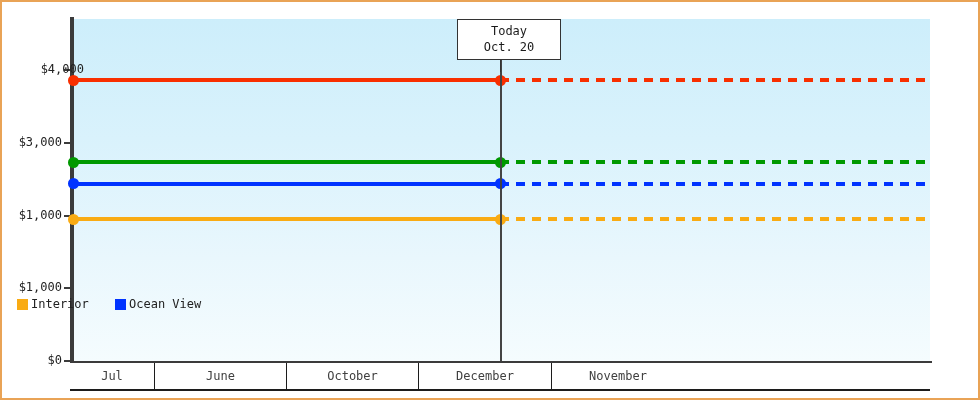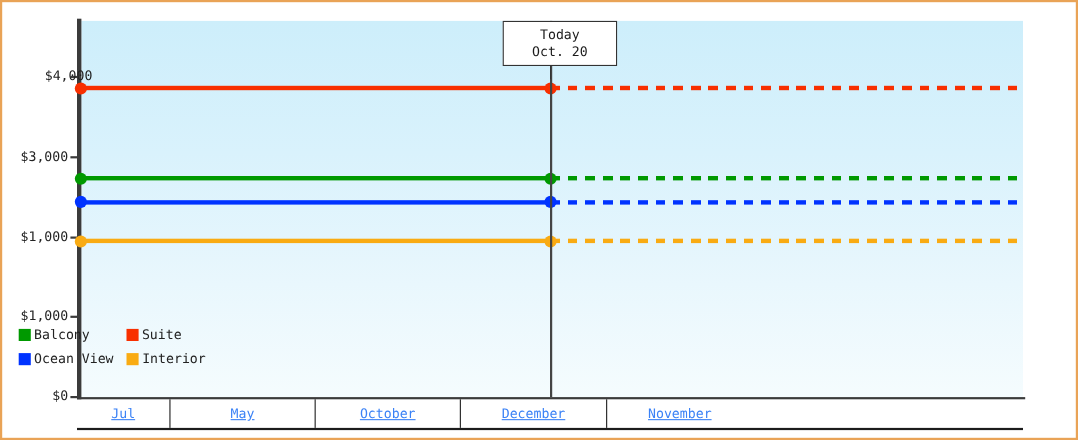--- a/index.html
+++ b/index.html
@@ -142,26 +142,25 @@
     left: 70px;
     top: 363px;
     height: 26px;
     display: flex;
     border-bottom: 2px solid #1c1c1c;
   }
   .month-cell {
     box-sizing: border-box;
     border-right: 1px solid #1c1c1c;
     font-size: 12px;
-    color: #3b82f6;
+    color: #404040;
     display: flex;
     align-items: center;
     justify-content: center;
     height: 26px;
-    text-decoration: underline;
   }
   .month-cell:last-child { border-right: none; }
 </style>
 </head>
 <body>
 
 <div id="page">
   <div class="frame-border" style="border-color: rgb(233, 163, 86);"></div>
 
   <div id="plot"></div>
@@ -214,40 +213,30 @@
   <div id="today-line" style="left: 500px; top: 19px; height: 342px; background: rgb(68, 68, 68);"></div>
   <div id="today-stem" style="left: 500px; top: 60px; height: 12px;"></div>
   <div id="today-box" style="left: 457px; top: 19px; width: 104px;">
     <div>Today</div>
     <div>Oct. 20</div>
   </div>
 
   <div id="legend">
     <div class="legend-row">
       <div class="legend-item legend-col-1">
-        <span class="legend-swatch" style="background: rgb(0, 153, 0);"></span>
-        <span class="legend-label">Balcony</span>
-      </div>
-      <div class="legend-item">
-        <span class="legend-swatch" style="background: rgb(248, 47, 0);"></span>
-        <span class="legend-label">Suite</span>
-      </div>
-    </div>
-    <div class="legend-row">
+        <span class="legend-swatch" style="background: rgb(249, 171, 19);"></span>
+        <span class="legend-label">Interior</span>
+      </div>
       <div class="legend-item">
         <span class="legend-swatch" style="background: rgb(0, 51, 255);"></span>
         <span class="legend-label">Ocean View</span>
       </div>
-      <div class="legend-item legend-col-1">
-        <span class="legend-swatch" style="background: rgb(249, 171, 19);"></span>
-        <span class="legend-label">Interior</span>
-      </div>
     </div>
   </div>
 
   <div id="months" style="width: 860px;">
       <div class="month-cell" style="width: 85px;">Jul</div>
-      <div class="month-cell" style="width: 132px;">May</div>
+      <div class="month-cell" style="width: 132px;">June</div>
       <div class="month-cell" style="width: 132px;">October</div>
       <div class="month-cell" style="width: 133px;">December</div>
       <div class="month-cell" style="width: 132px;">November</div>
     </div>
 </div>
 
 </body></html>

